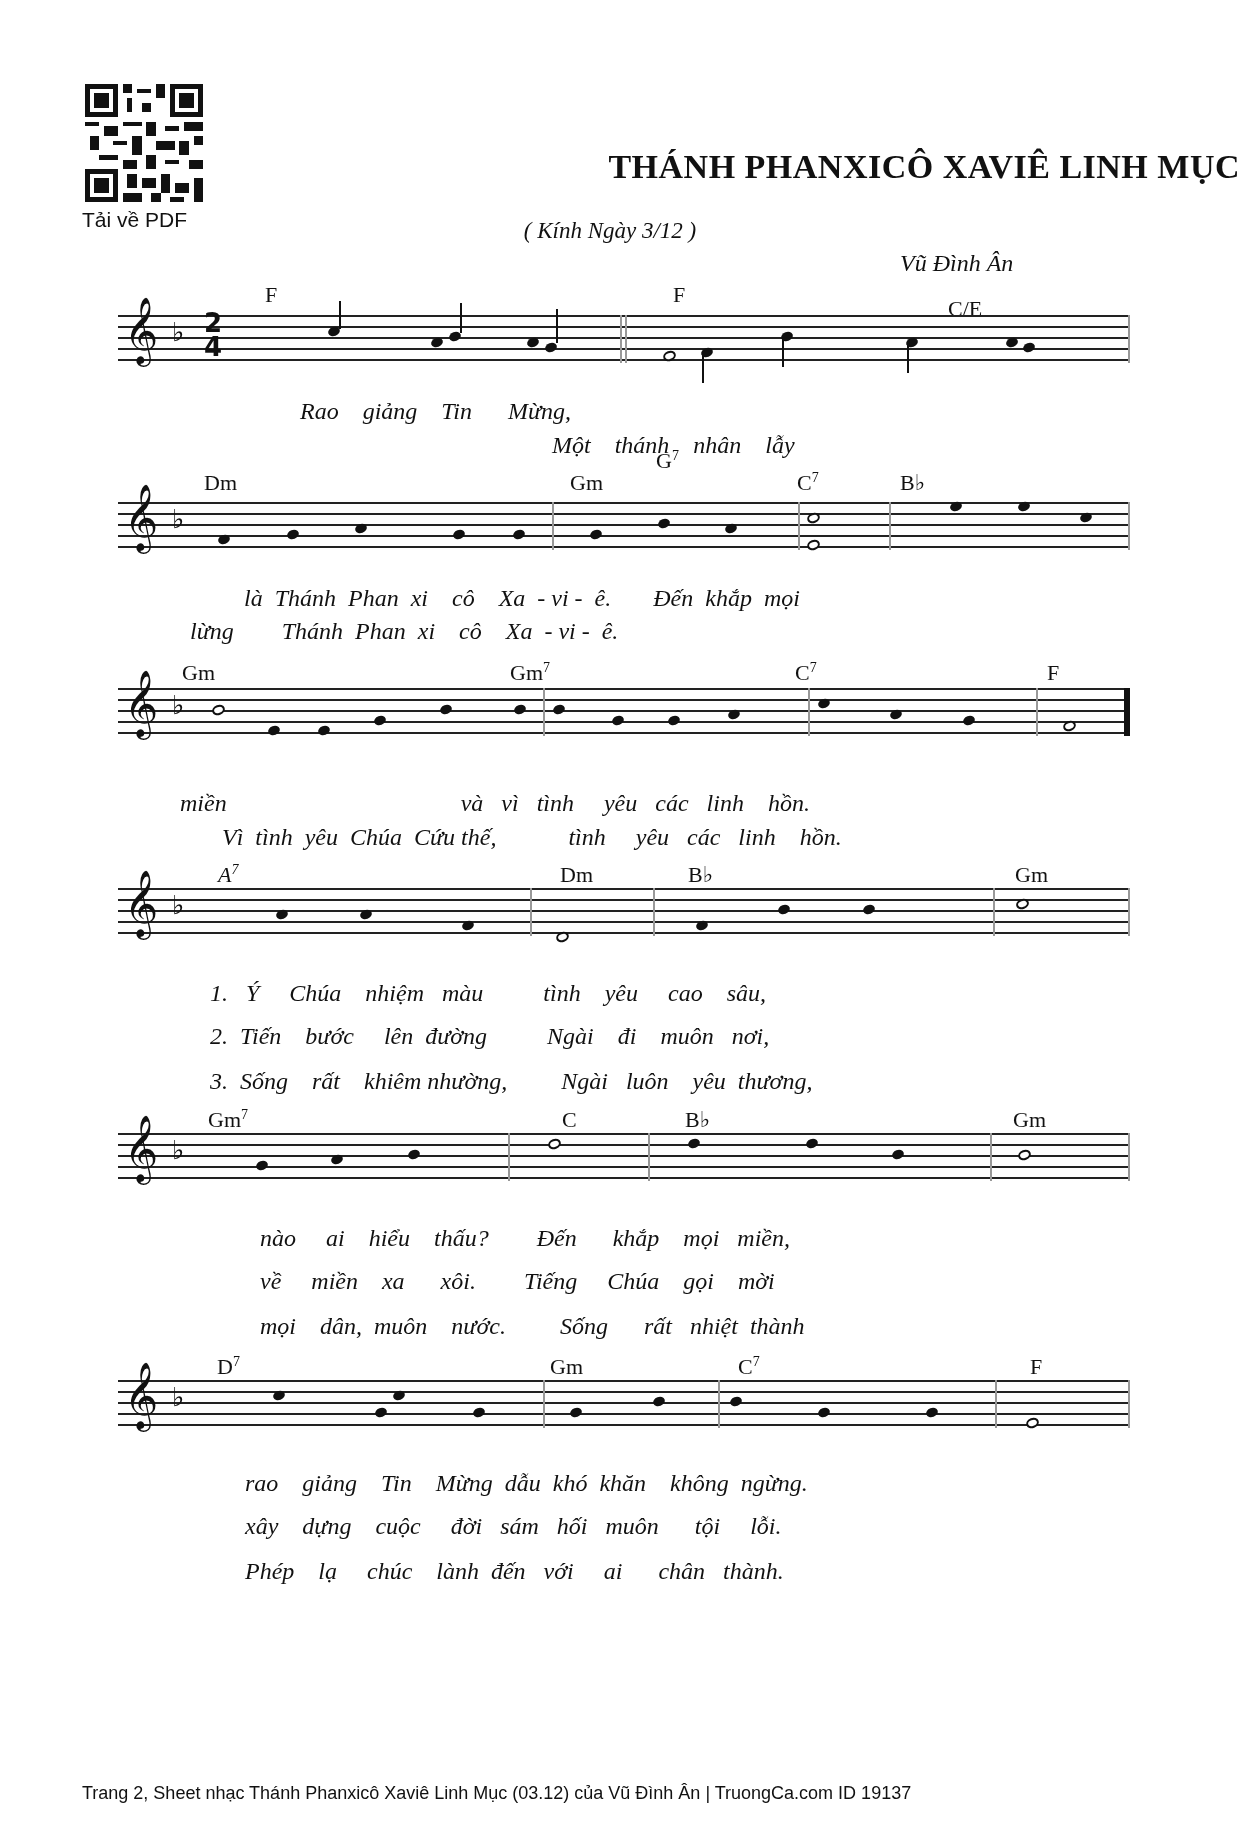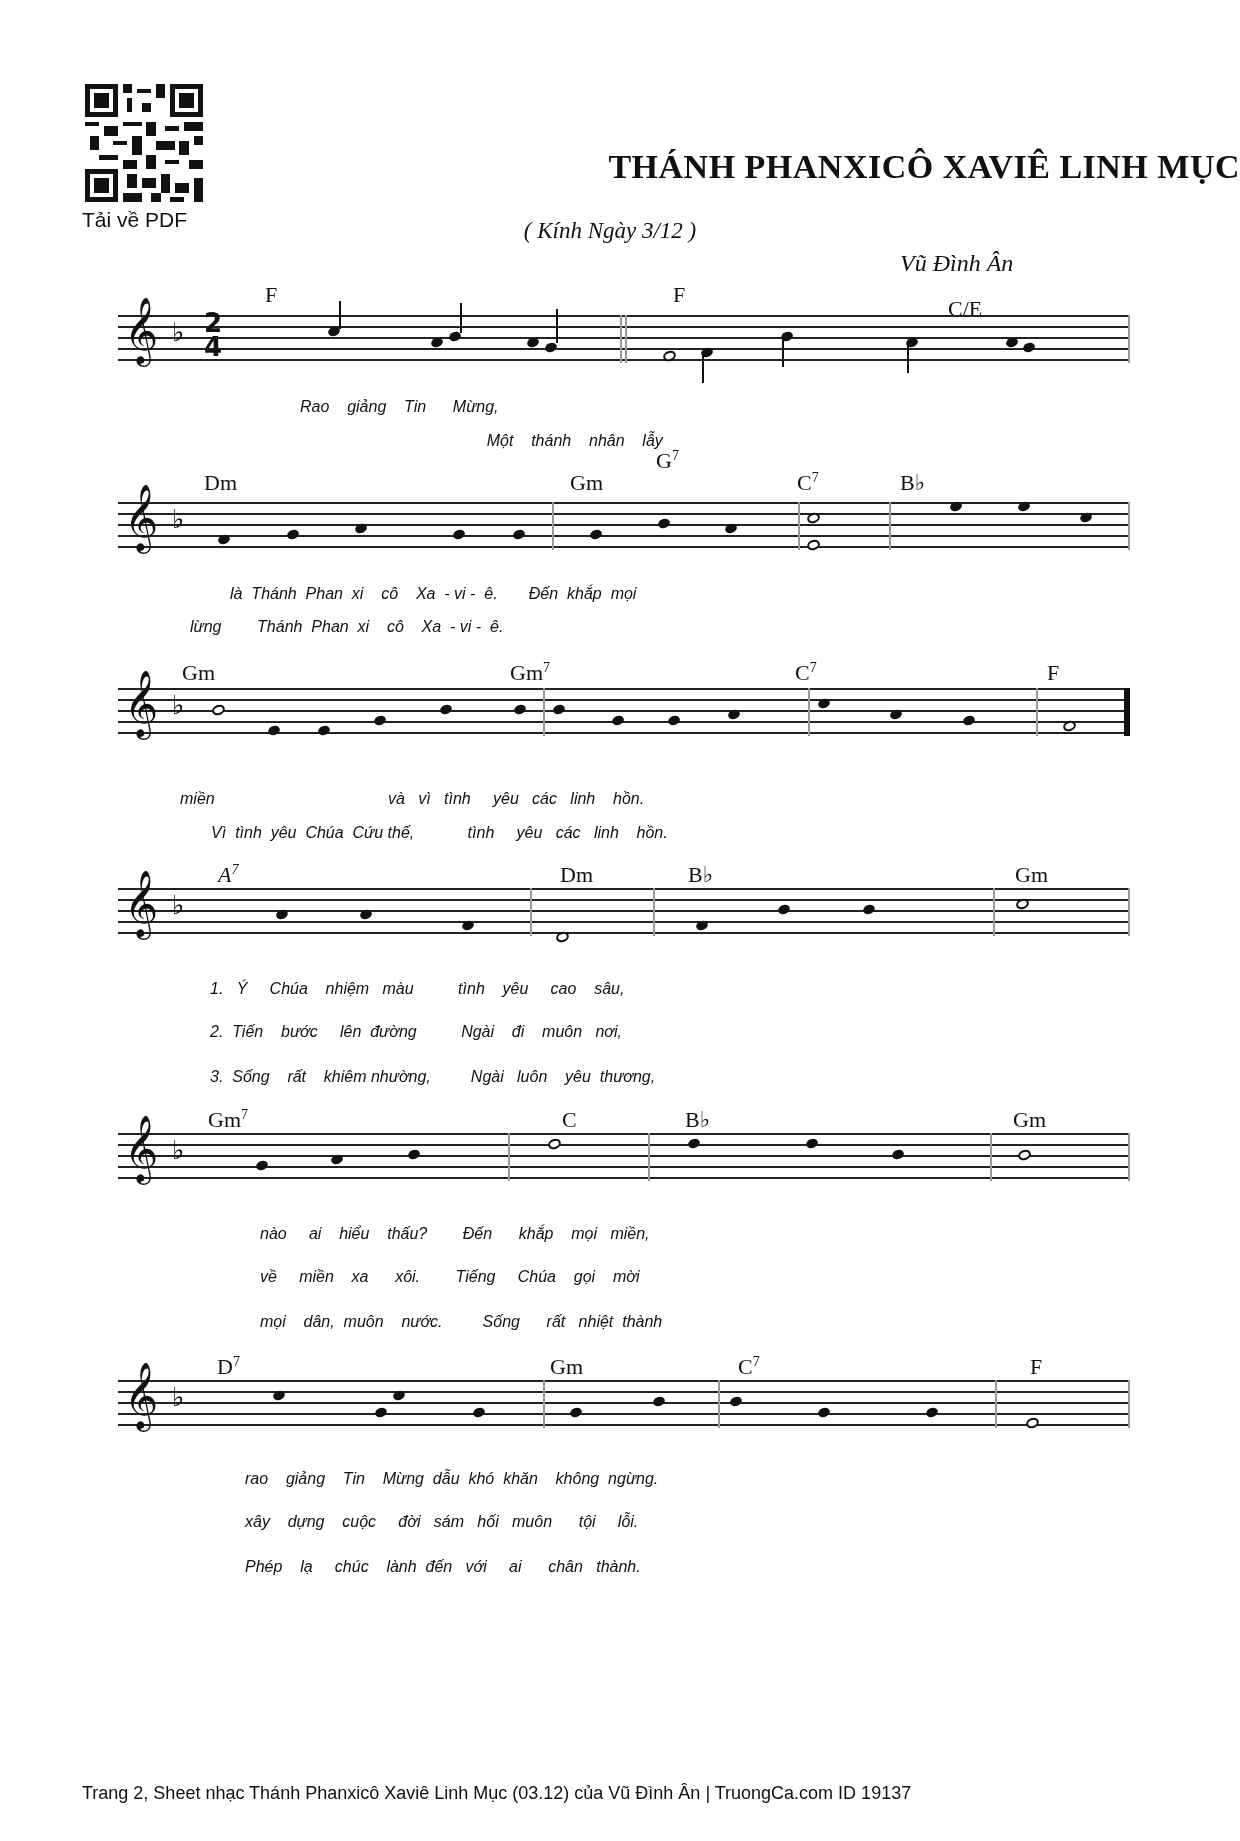--- a/index.html
+++ b/index.html
@@ -15,21 +15,21 @@
   .clef{position:absolute;left:6px;top:-14px;font-size:58px;line-height:1;}
   .flat{position:absolute;left:54px;top:2px;font-size:26px;}
   .time{position:absolute;left:86px;top:-4px;font-family:"DejaVu Sans",sans-serif;font-weight:bold;font-size:26px;line-height:24px;text-align:center;}
   .bar{position:absolute;top:0;width:1.5px;height:48px;background:#999;}
   .bar.thick{width:6px;background:#111;}
   .chord{position:absolute;font-family:"Liberation Serif",serif;font-size:22px;}
   .chord sup{font-size:14px;}
   .note{position:absolute;width:12px;height:9px;border-radius:50%;background:#111;transform:rotate(-20deg);}
   .note.open{background:#fff;border:2px solid #111;width:9px;height:6px;}
   .stem{position:absolute;width:1.5px;background:#111;}
-  .lyr{position:absolute;font-family:Liberation Sans, sans-serif;font-style:italic;font-size:16px;white-space:pre;}
+  .lyr{position:absolute;font-family:Liberation Serif, serif;font-style:italic;font-size:24px;white-space:pre;}
   .footer{left:82px;top:1783px;font-family:"Liberation Sans",sans-serif;font-size:18px;}
 </style>
 </head>
 <body>
 
 <svg class="abs qr" viewBox="0 0 25 25" shape-rendering="crispEdges">
   <rect width="25" height="25" fill="#fff"></rect>
   <g fill="#111">
     <rect x="0" y="0" width="7" height="7"></rect>
       <rect x="1" y="1" width="5" height="5" fill="#fff"></rect>

